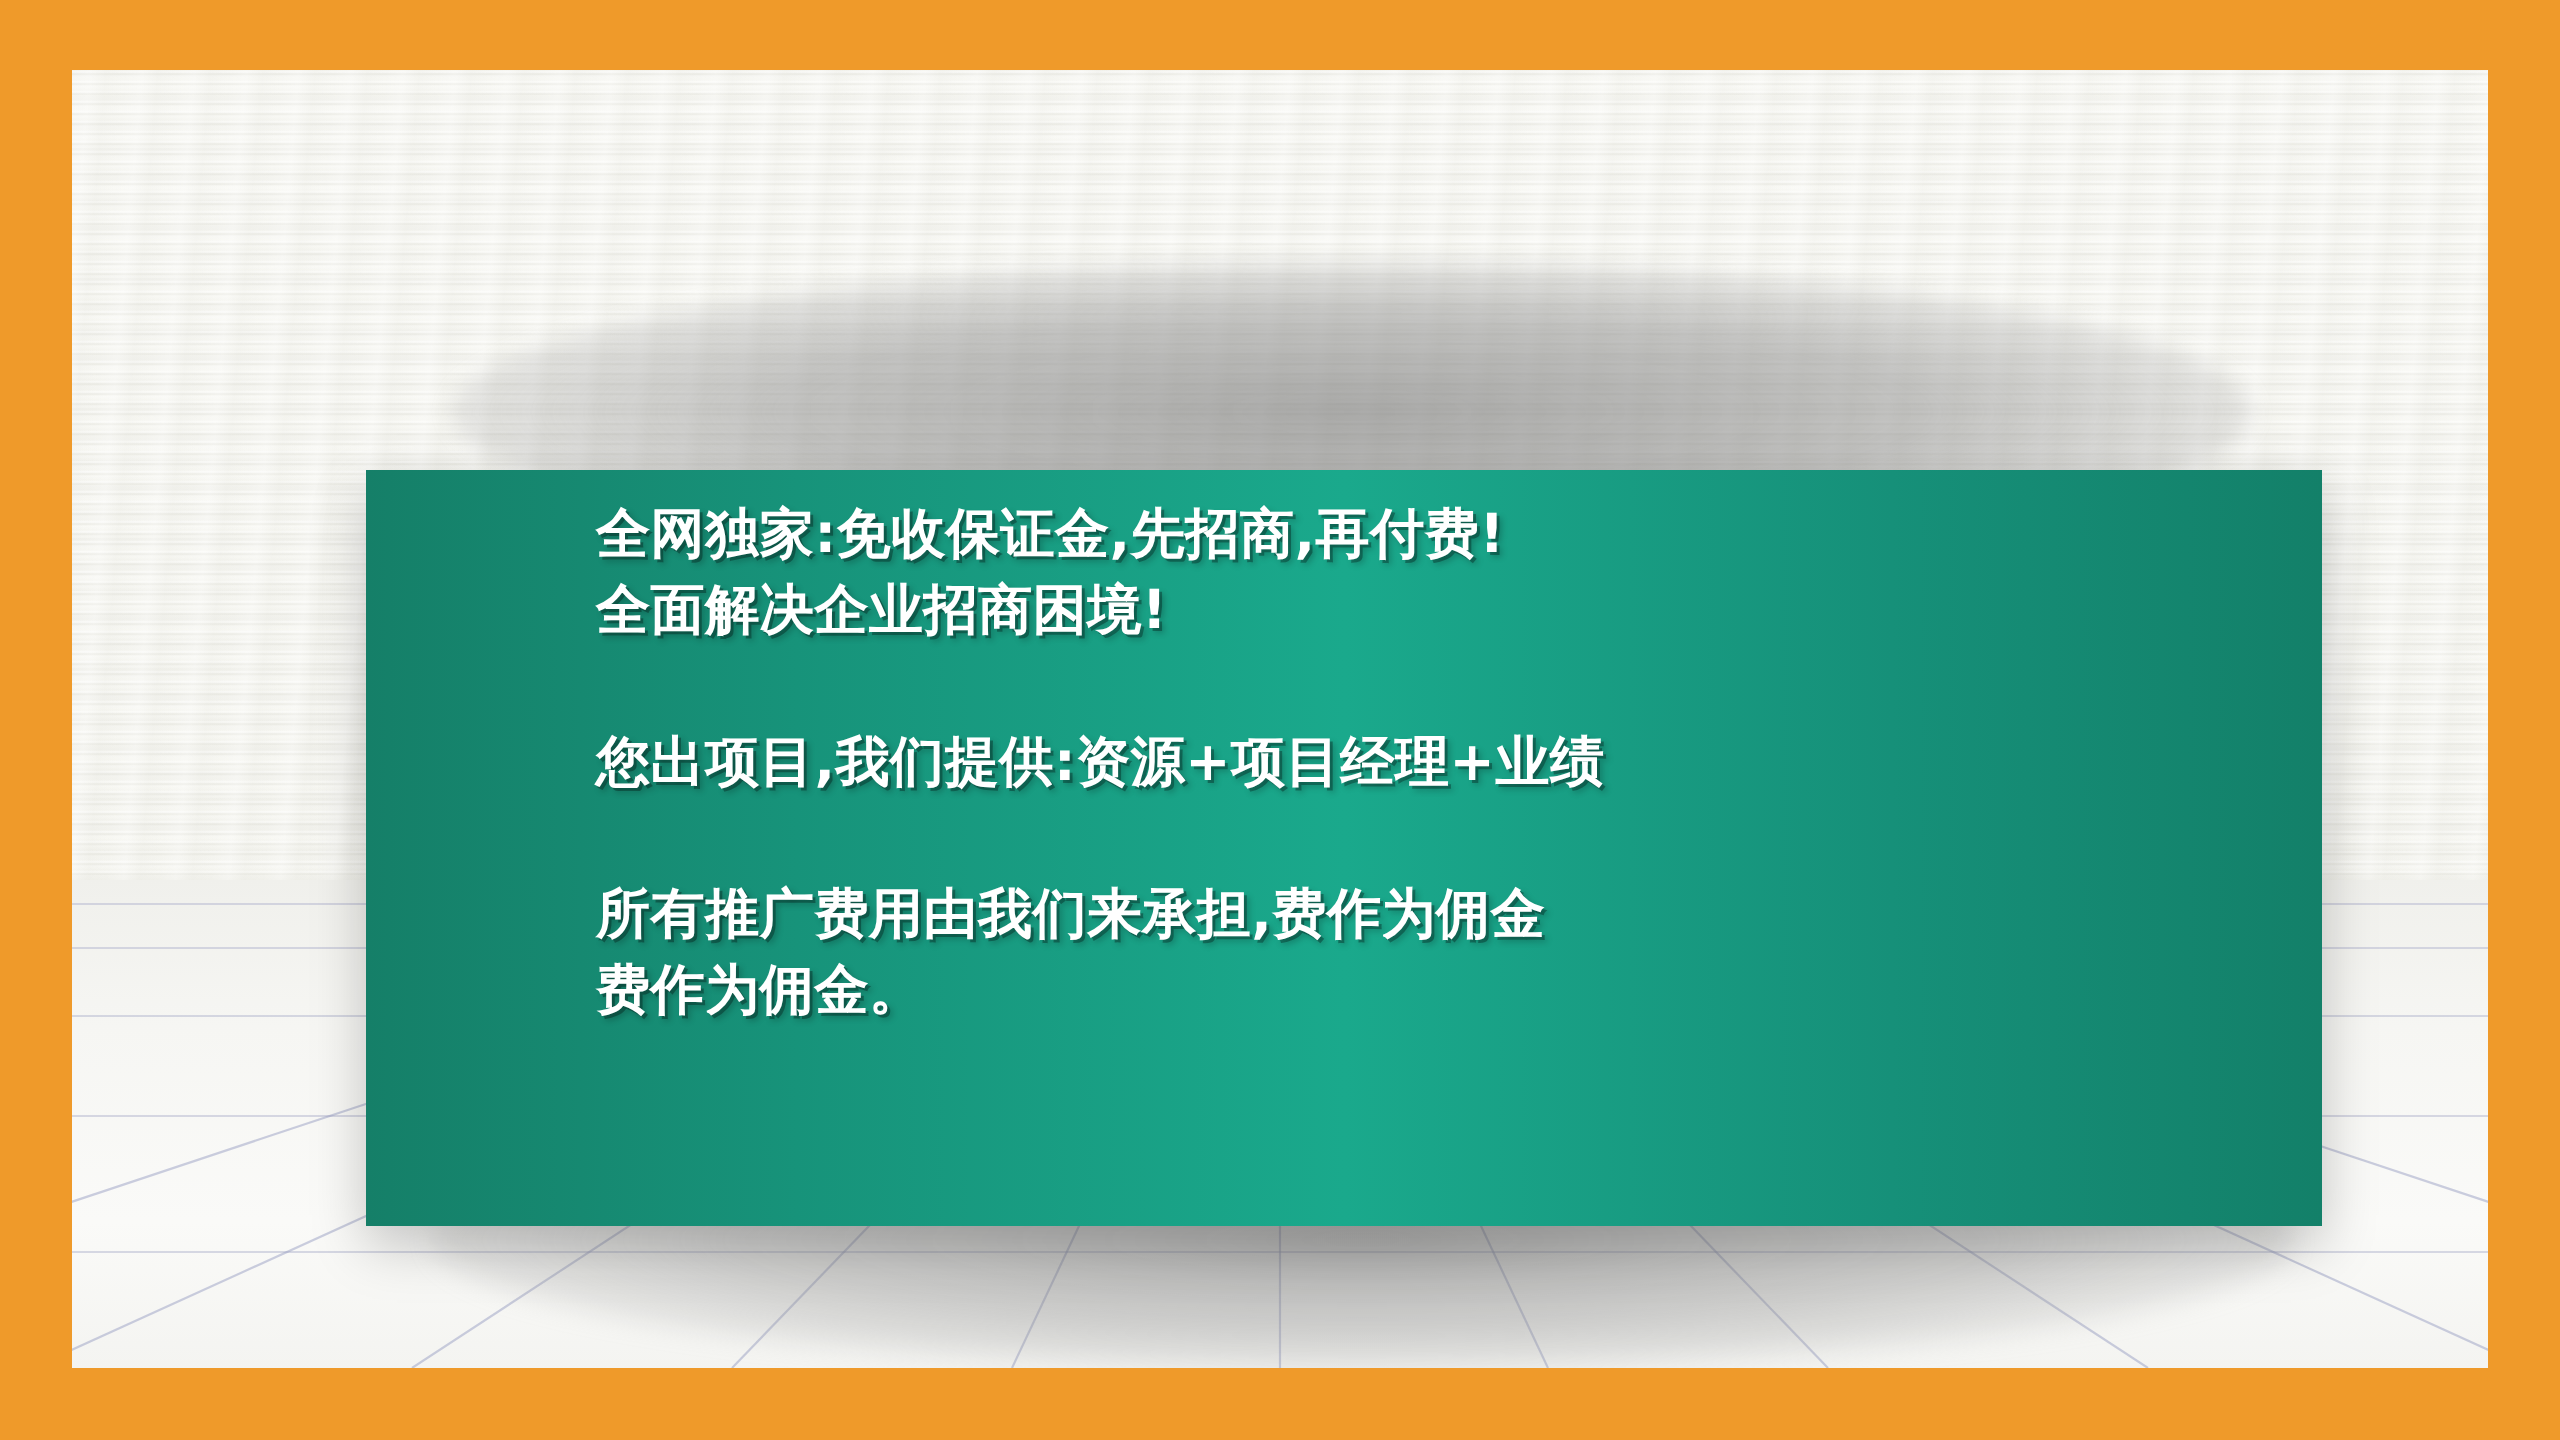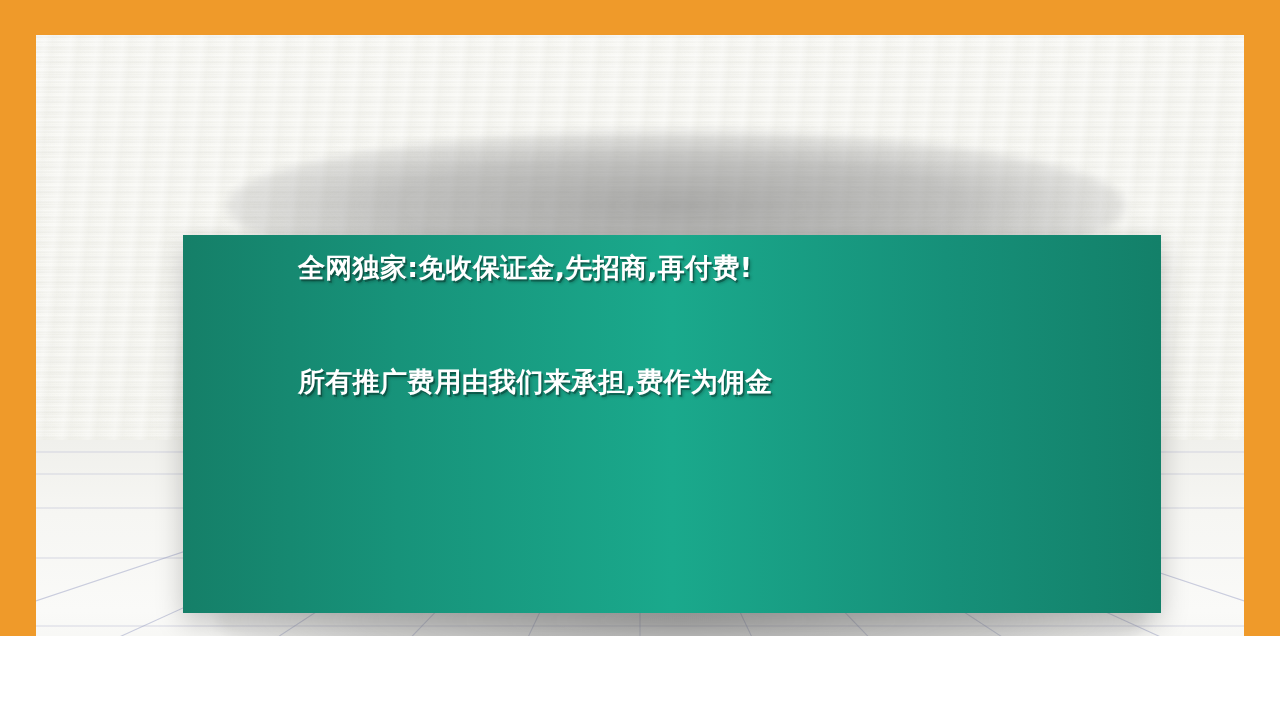--- a/index.html
+++ b/index.html
@@ -4,21 +4,21 @@
 <title>Promo Slide</title>
 <style>
   html, body {
     margin: 0;
     padding: 0;
     background: #ffffff;
   }
   #stage {
     position: relative;
     width: 1280px;
-    height: 636px;
+    height: 720px;
     overflow: hidden;
     font-family: "DejaVu Sans", "Liberation Sans", sans-serif;
     background: #ef9a2a;
   }
 
   
   .frame {
     position: absolute;
     inset: 0;
     background: #ef9a2a;
@@ -197,20 +197,23 @@
         </g>
       </svg>
     </div>
 
     <div class="top-shadow"></div>
     <div class="bottom-shadow"></div>
 
     <div class="panel">
       <div class="panel-text">
         <div class="tline">全网独家:免收保证金,先招商,再付费!</div>
+        <div class="tline">全面解决企业招商困境!</div>
         <div class="tline spacer"></div>
+        <div class="tline">您出项目,我们提供:资源+项目经理+业绩</div>
         <div class="tline spacer"></div>
         <div class="tline">所有推广费用由我们来承担,费作为佣金</div>
+        <div class="tline">费作为佣金。</div>
       </div>
     </div>
 
   </div>
 </div>
 
 </body></html>

